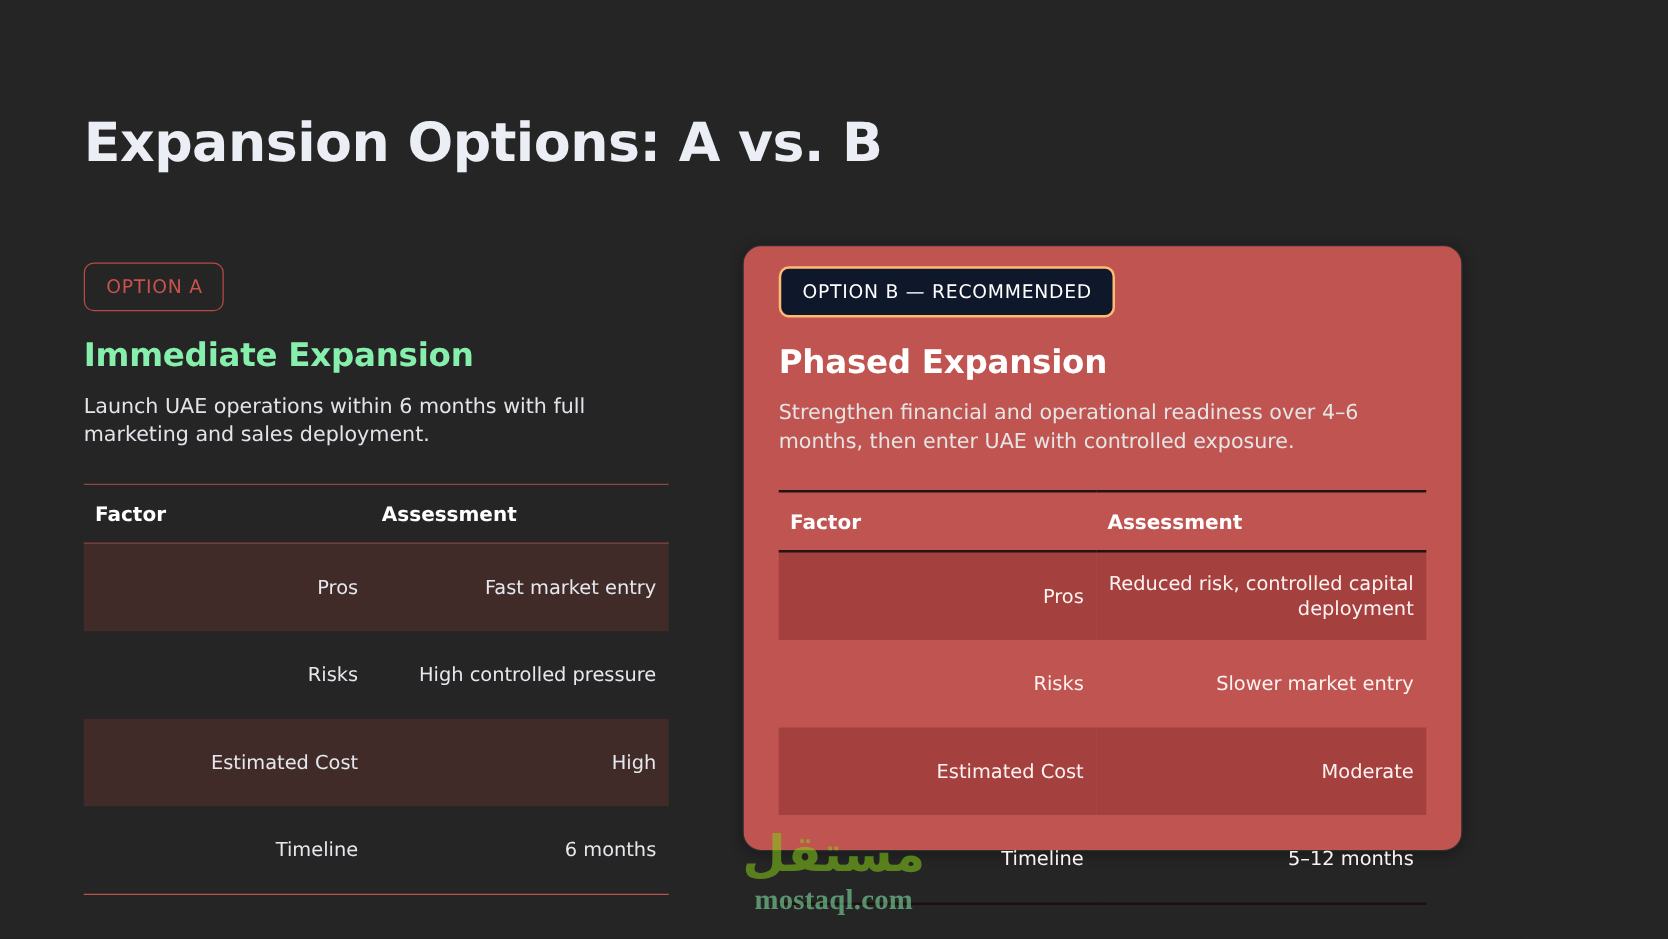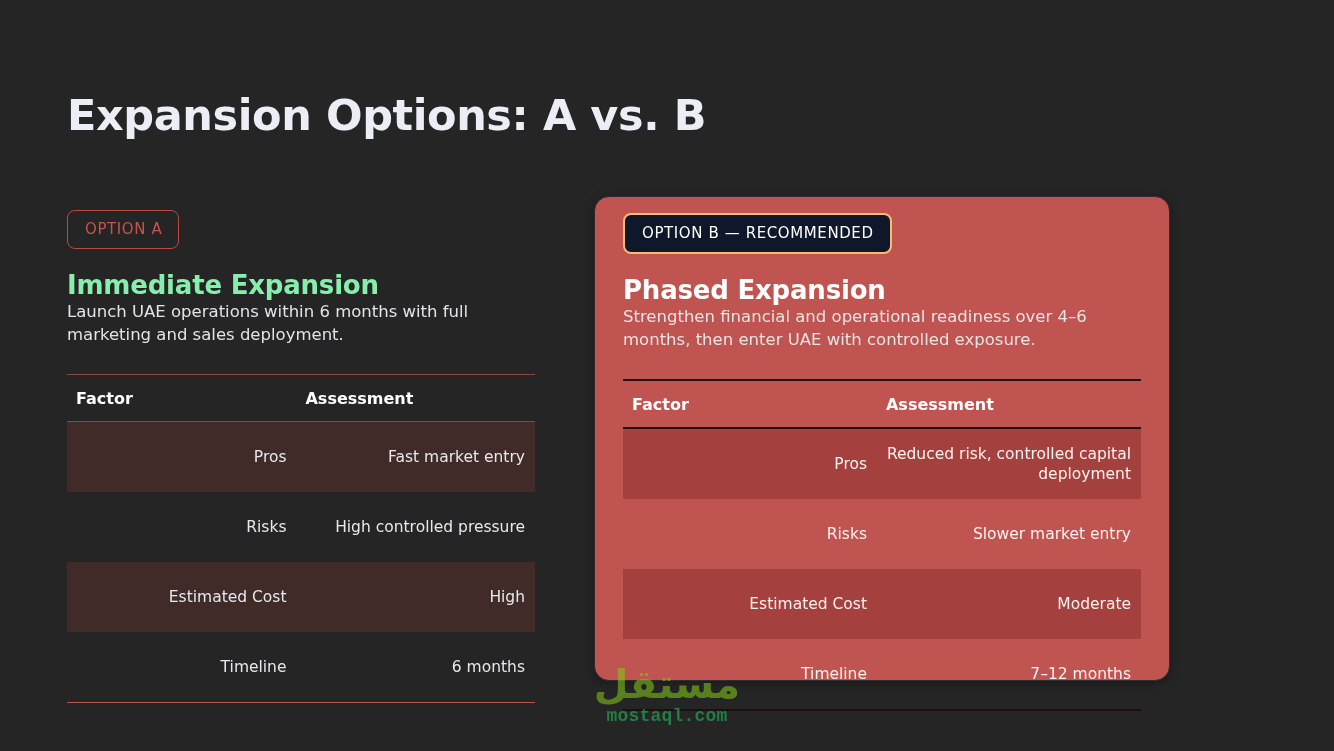--- a/index.html
+++ b/index.html
@@ -92,20 +92,21 @@
     color: #86efac;
     margin-top: 22px;
     line-height: 1.15;
     letter-spacing: -0.2px;
   }
   .col-b .opt-heading { color: #ffffff; }
 
   .opt-sub {
     font-size: 16.5px;
     color: #e2e4ea;
+    margin-top: 13px;
     line-height: 1.38;
     max-width: 430px;
   }
   .col-b .opt-sub {
     color: #e5e5e5;
     max-width: 520px;
   }
 
   
   .cmp-table {
@@ -169,24 +170,24 @@
   }
   .wm-ar {
     font-family: "DejaVu Sans", sans-serif;
     font-size: 40px;
     font-weight: bold;
     color: #84cc16;
     line-height: 1;
     direction: rtl;
   }
   .wm-en {
-    font-family: Liberation Mono, monospace;
-    font-size: 18px;
-    font-weight: bold;
-    color: #22c55e;
+    font-family: Liberation Serif, serif;
+    font-size: 23px;
+    font-weight: bold;
+    color: #86efac;
     line-height: 1.1;
     margin-top: 3px;
     letter-spacing: 0.2px;
   }
 </style>
 </head>
 <body>
 
 <div class="slide">
 
@@ -251,21 +252,21 @@
         <tr>
           <td>Risks</td>
           <td>Slower market entry</td>
         </tr>
         <tr class="stripe">
           <td>Estimated Cost</td>
           <td>Moderate</td>
         </tr>
         <tr>
           <td>Timeline</td>
-          <td>7–12 months</td>
+          <td>5–12 months</td>
         </tr>
       </tbody>
     </table>
   </div>
 
   <div class="watermark">
     <div class="wm-ar">مستقل</div>
     <div class="wm-en">mostaql.com</div>
   </div>
 

